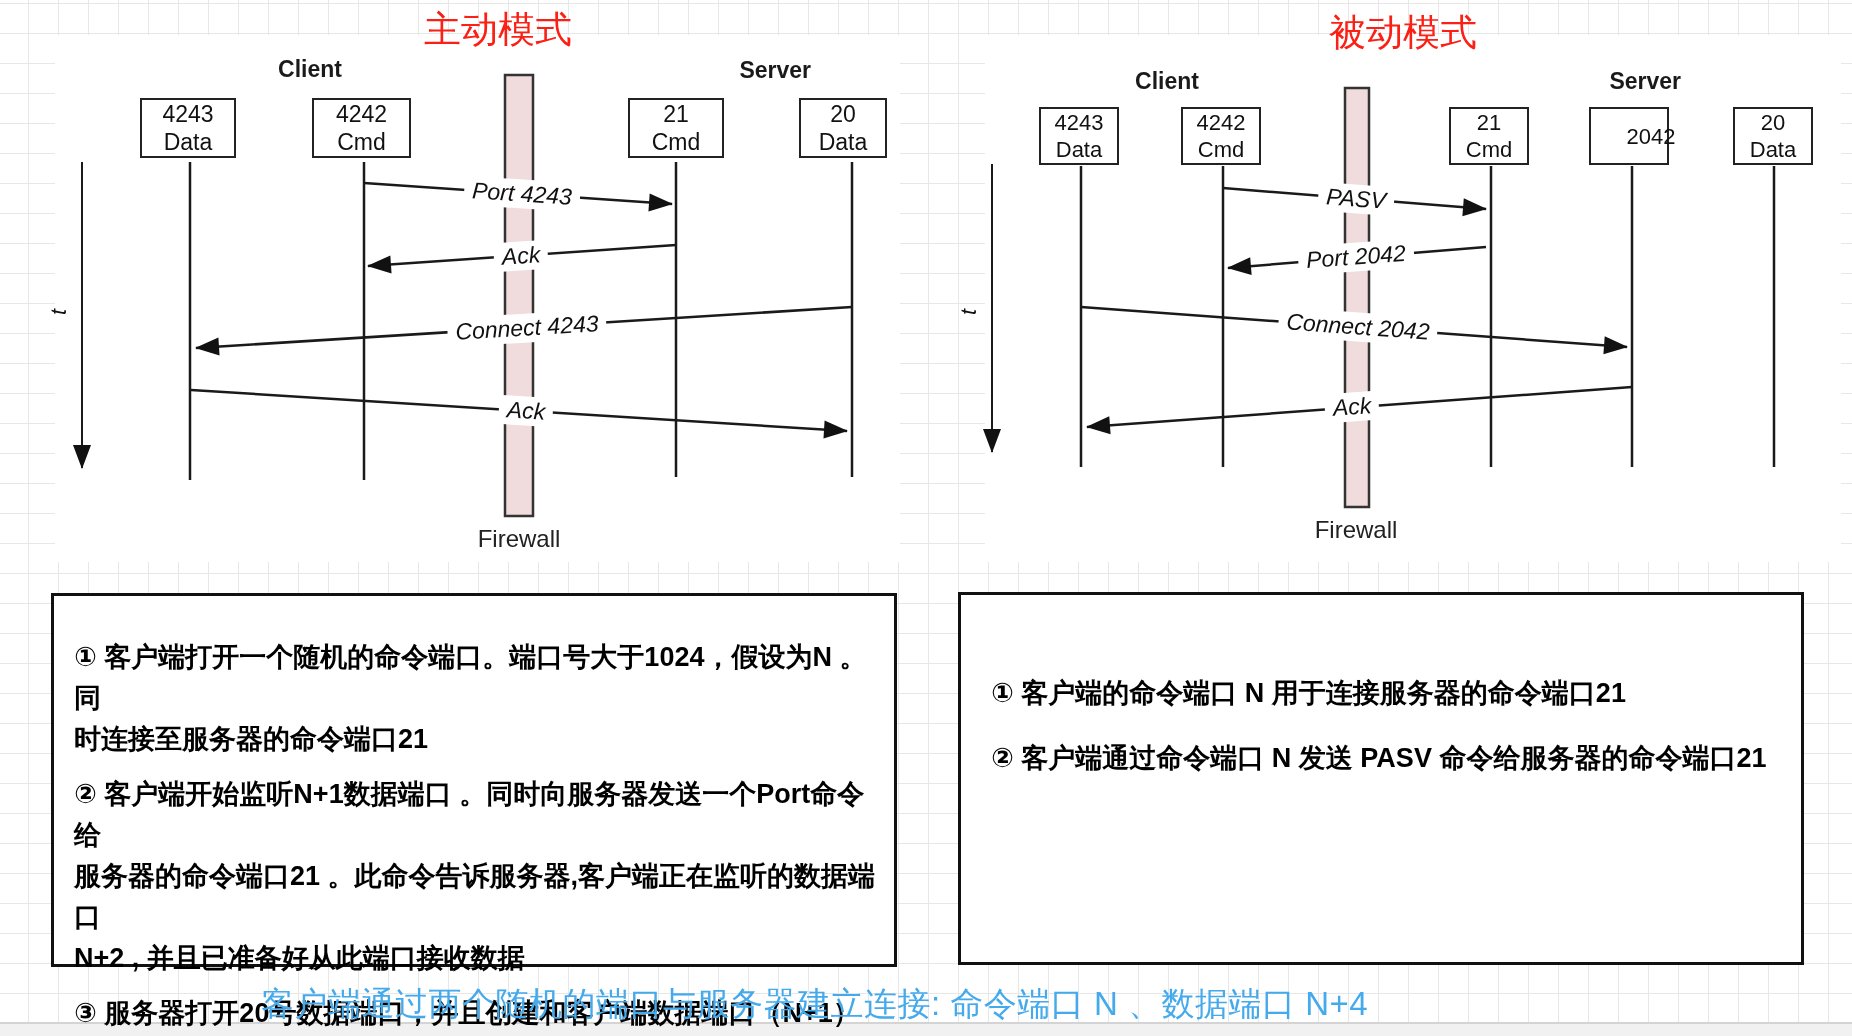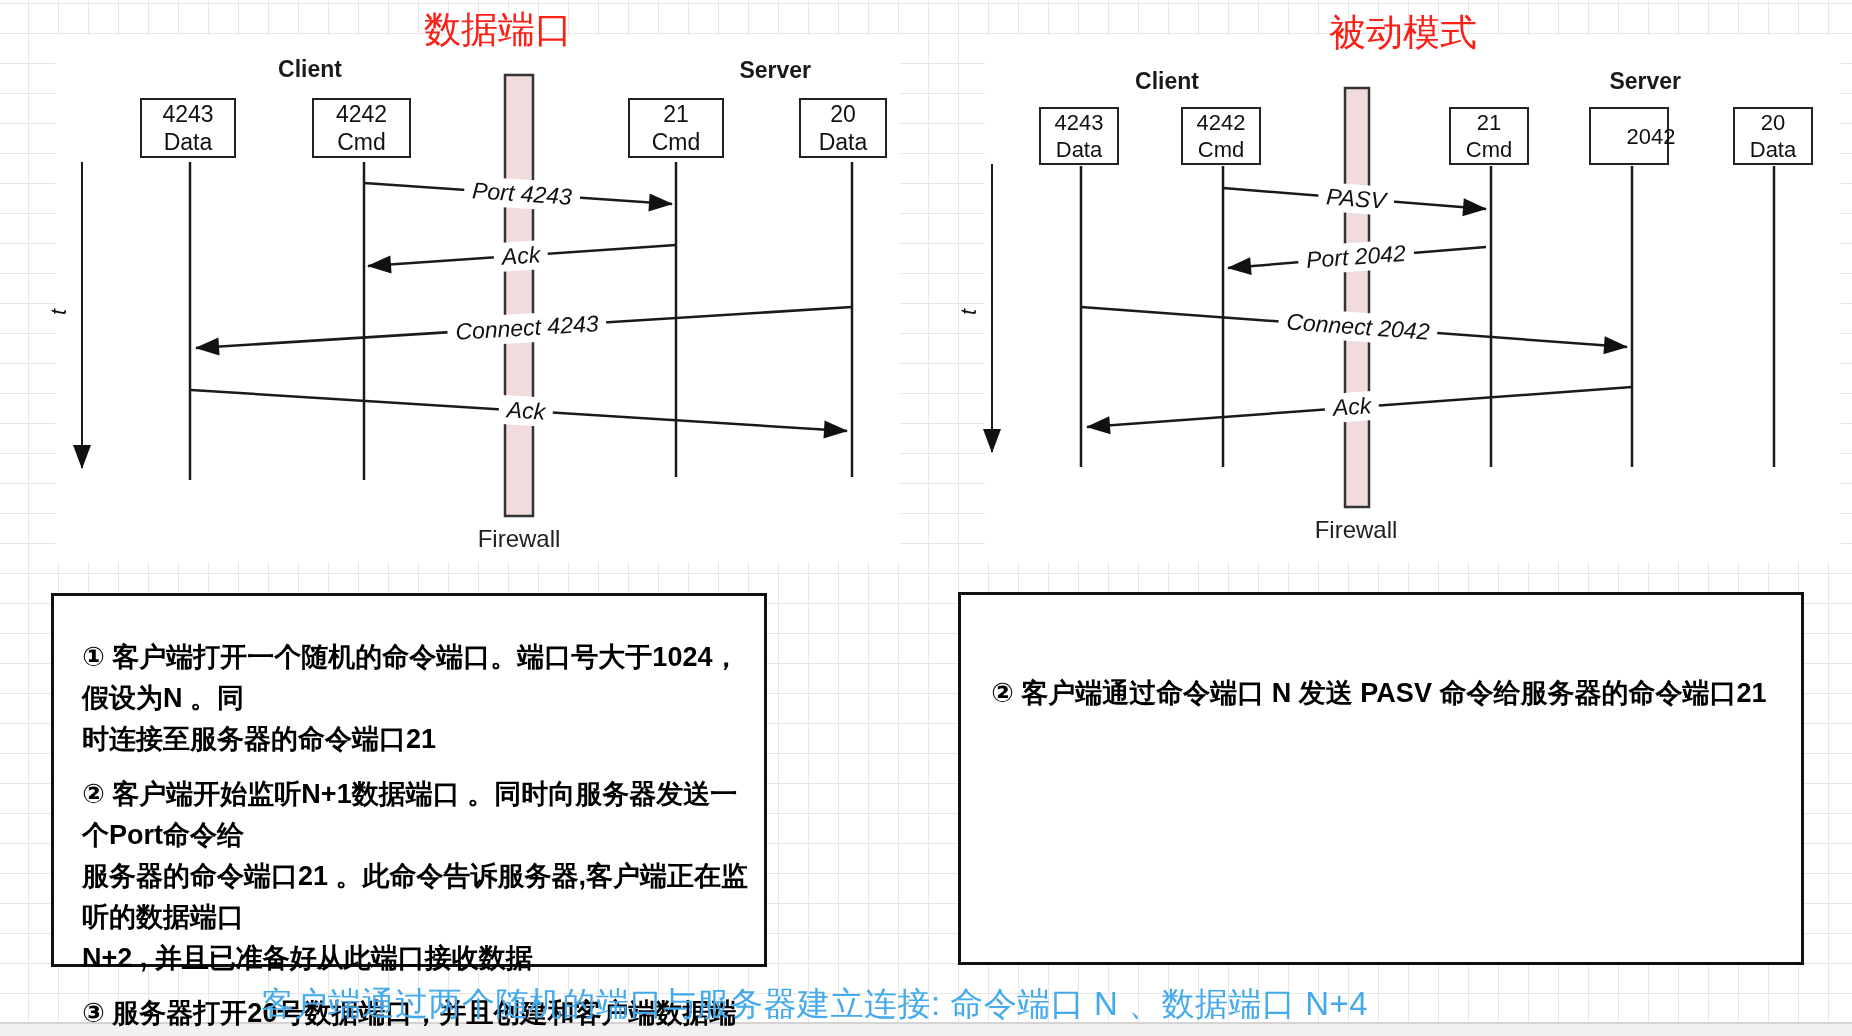--- a/index.html
+++ b/index.html
@@ -25,21 +25,21 @@
     padding:1px 8px;white-space:nowrap;transform:translate(-50%,-50%) rotate(var(--r,0deg));
   }
   .fw-label{position:absolute;z-index:2;font-size:24px;color:#222;text-align:center;white-space:nowrap;}
   .t-label{position:absolute;z-index:2;font-style:italic;font-size:22px;color:#111;transform:rotate(-90deg);}
   .notes-box{
     position:absolute;z-index:2;box-sizing:border-box;background:#fff;border:3px solid #111;
     font-size:27px;font-weight:bold;color:#000;line-height:41px;
   }
   .notes-box .para{margin:0 0 14px 0;white-space:pre-line;}
   .notes-box .nitem{margin:0 0 24px 0;white-space:pre-line;}
-  .notes-left{left:51px;top:593px;width:716px;height:374px;padding:41px 10px 0 28px;}
+  .notes-left{left:51px;top:593px;width:846px;height:374px;padding:41px 10px 0 20px;}
   .notes-right{left:958px;top:592px;width:846px;height:373px;padding:78px 20px 0 30px;}
   .footer-text{position:absolute;z-index:2;left:261px;top:982px;font-size:33px;color:#45aaec;white-space:nowrap;letter-spacing:0.5px;}
   .bottom-strip{position:absolute;z-index:0;left:0;top:1022px;width:1852px;height:14px;background:#f1f1f1;border-top:2px solid #d4d4d4;}
 </style>
 </head>
 <body>
 
 <div class="app">
 
   <div class="bottom-strip"></div>
@@ -83,21 +83,21 @@
     </g>
 
     <g stroke="#1a1a1a" stroke-width="2.5">
       <line x1="1223" y1="188" x2="1486" y2="209" marker-end="url(#arrow)"></line>
       <line x1="1486" y1="247" x2="1228" y2="268" marker-end="url(#arrow)"></line>
       <line x1="1081" y1="307" x2="1627" y2="347" marker-end="url(#arrow)"></line>
       <line x1="1632" y1="387" x2="1087" y2="427" marker-end="url(#arrow)"></line>
     </g>
   </svg>
 
-  <div class="dtitle" style="left:424px;top:5px;width:148px;">数据端口</div>
+  <div class="dtitle" style="left:424px;top:5px;width:148px;">主动模式</div>
 
   <div class="actor-label" style="left:250px;top:56px;width:92px;">Client</div>
   <div class="actor-label" style="left:719px;top:57px;width:92px;">Server</div>
 
   <div class="pbox" style="left:140px;top:98px;width:96px;height:60px;">4243
 Data</div>
   <div class="pbox" style="left:312px;top:98px;width:99px;height:60px;">4242
 Cmd</div>
   <div class="pbox" style="left:628px;top:98px;width:96px;height:60px;">21
 Cmd</div>
@@ -139,18 +139,19 @@
     <p class="para">① 客户端打开一个随机的命令端口。端口号大于1024，假设为N 。同
 时连接至服务器的命令端口21</p>
     <p class="para">② 客户端开始监听N+1数据端口 。同时向服务器发送一个Port命令给
 服务器的命令端口21 。此命令告诉服务器,客户端正在监听的数据端口
 N+2 , 并且已准备好从此端口接收数据</p>
     <p class="para">③ 服务器打开20号数据端口，并且创建和客户端数据端口（N+1）的
 连接</p>
   </div>
 
   <div class="notes-box notes-right">
+    <p class="nitem">① 客户端的命令端口 N 用于连接服务器的命令端口21</p>
     <p class="nitem">② 客户端通过命令端口 N 发送 PASV 命令给服务器的命令端口21</p>
   </div>
 
   <div class="footer-text">客户端通过两个随机的端口与服务器建立连接: 命令端口 N 、数据端口 N+4</div>
 
 </div>
 
 </body></html>

